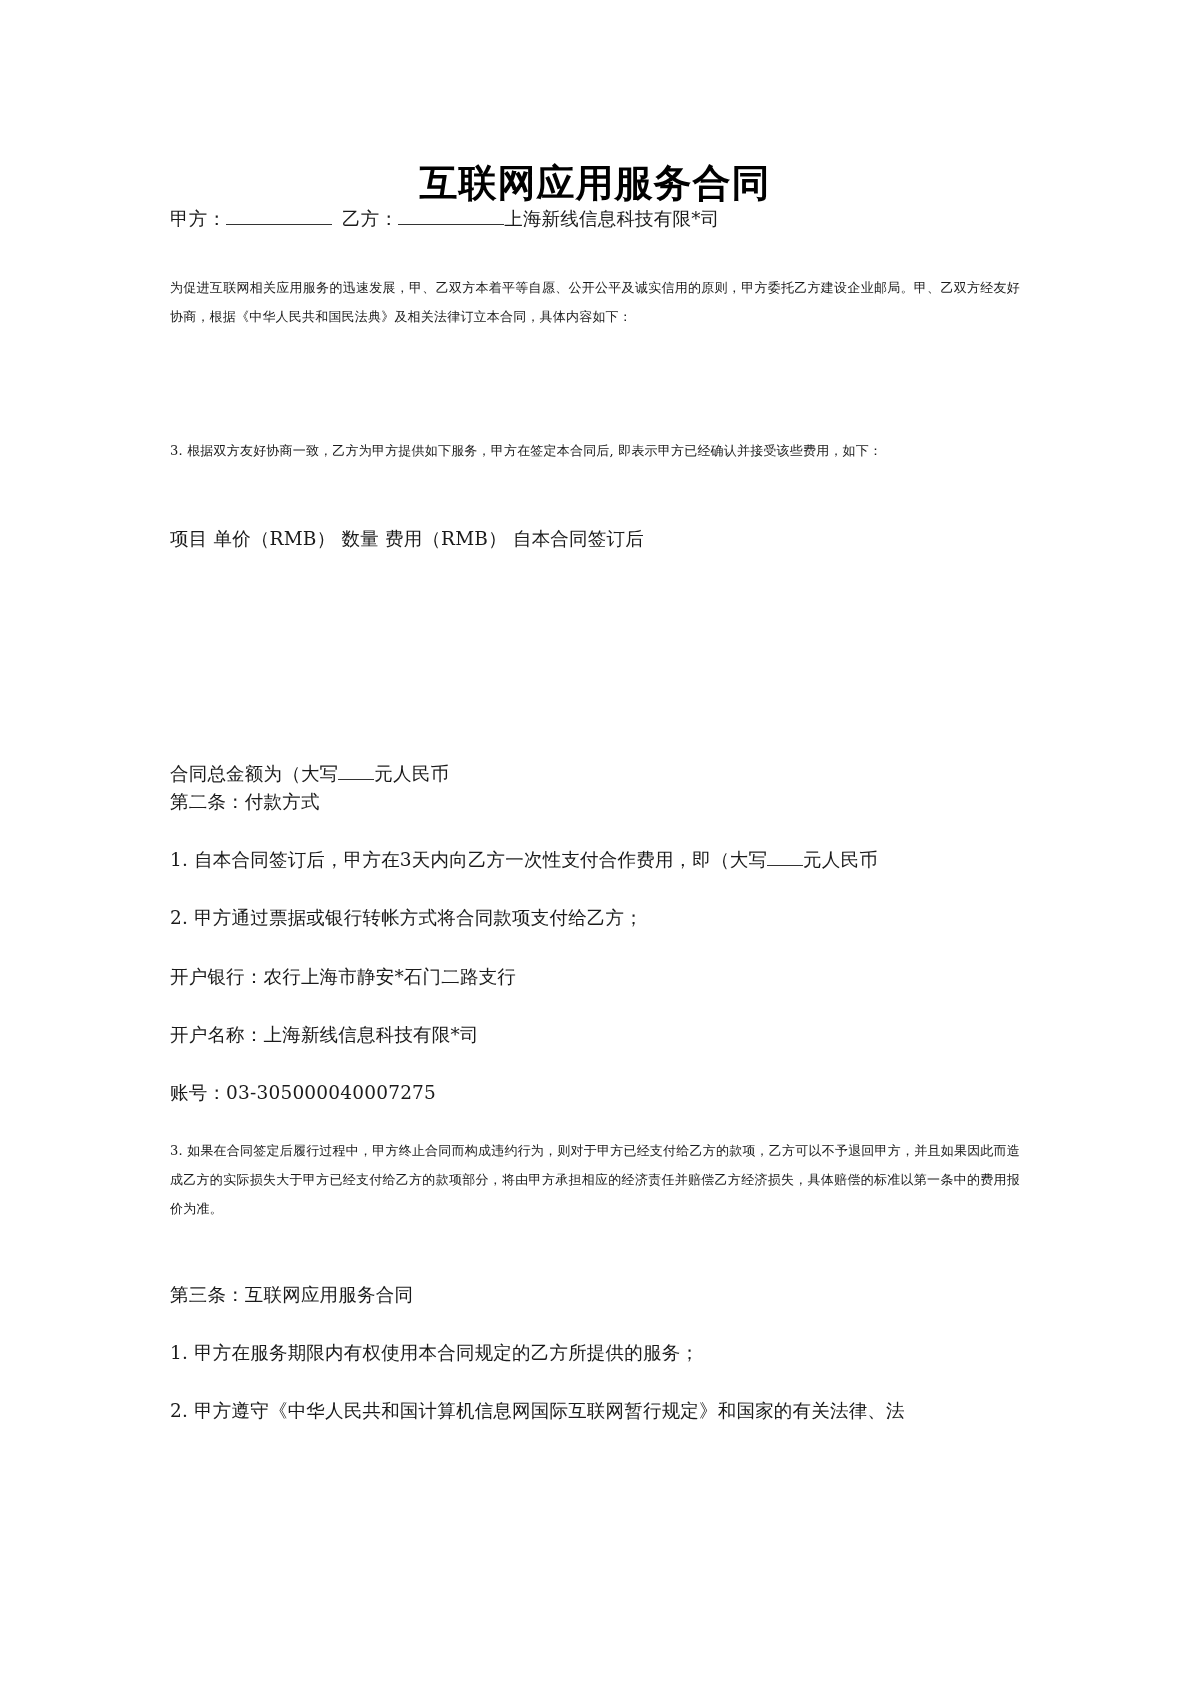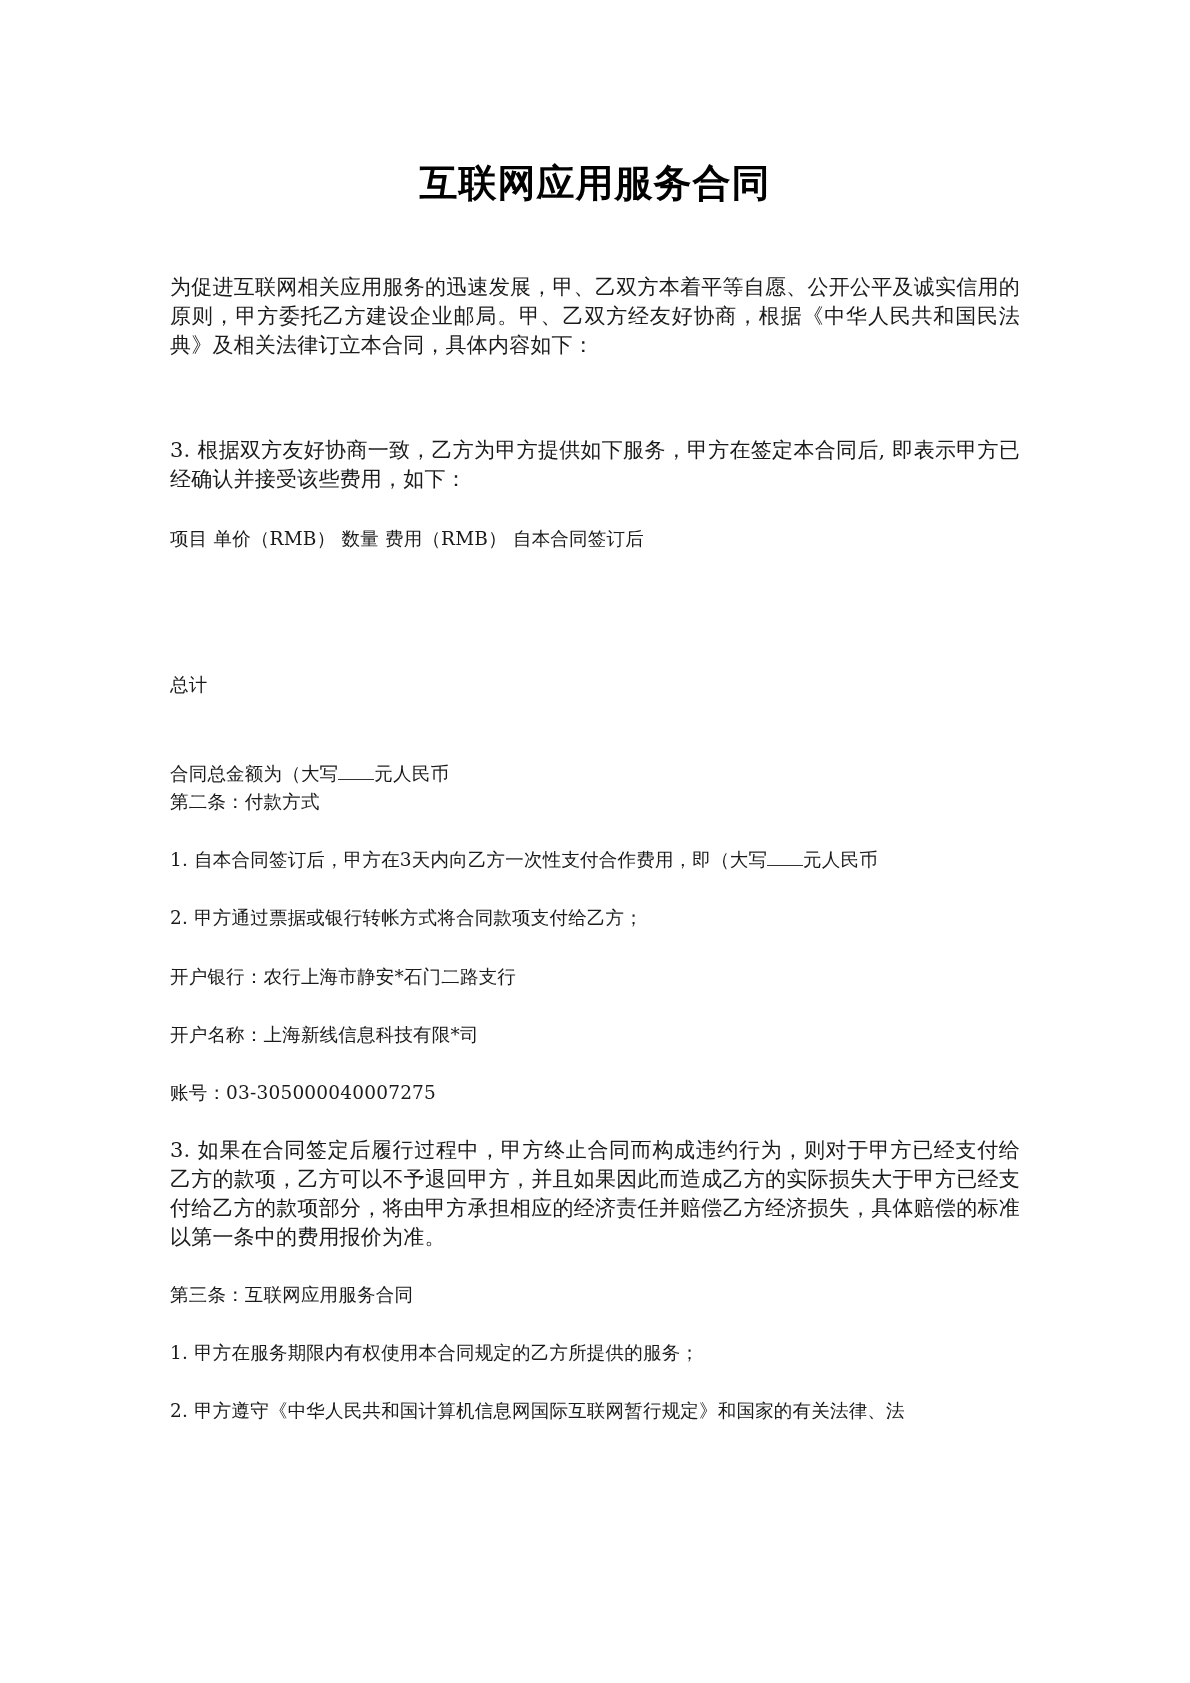--- a/index.html
+++ b/index.html
@@ -40,21 +40,21 @@
       width: 850px;
       font-size: 18.5px;
       line-height: 29px;
       white-space: nowrap;
       letter-spacing: 0.2px;
     }
     .para {
       position: absolute;
       left: 170px;
       width: 850px;
-      font-size: 21px;
+      font-size: 13px;
       line-height: 29px;
       text-align: justify;
       text-align-last: left;
       letter-spacing: 0.2px;
     }
     .blank {
       display: inline-block;
       border-bottom: 1px solid #333;
       height: 18px;
       vertical-align: baseline;
@@ -63,35 +63,37 @@
     .blank.short { width: 36px; }
     .gap { display: inline-block; width: 10px; }
   </style>
 </head>
 <body>
 
 <div class="page">
 
   <div class="title">互联网应用服务合同</div>
 
+  <div class="line" style="top:204px;">
+    <span>甲方：</span><span class="blank long"></span><span class="gap"></span><span>乙方：</span><span class="blank long"></span><span>上海新线信息科技有限*司</span>
+  </div>
 
   <div class="para" style="top:273px;">为促进互联网相关应用服务的迅速发展，甲、乙双方本着平等自愿、公开公平及诚实信用的原则，甲方委托乙方建设企业邮局。甲、乙双方经友好协商，根据《中华人民共和国民法典》及相关法律订立本合同，具体内容如下：</div>
 
 
   <div class="para" style="top:436px;">3. 根据双方友好协商一致，乙方为甲方提供如下服务，甲方在签定本合同后, 即表示甲方已经确认并接受该些费用，如下：</div>
 
   <div class="line" style="top:524px;">
     <span>项目</span>
     <span>单价（RMB）</span>
     <span>数量</span>
     <span>费用（RMB）</span>
     <span>自本合同签订后</span>
   </div>
 
-  <div class="line" style="top:670px;">总计</div>
 
   <div class="line" style="top:729px;margin-top:30px;">
     <span>合同总金额为（大写</span><span class="blank short"></span><span>元人民币</span>
   </div>
 
   <div class="line" style="top:787px;">第二条：付款方式</div>
 
   <div class="line" style="top:845px;">
     <span>1. 自本合同签订后，甲方在3天内向乙方一次性支付合作费用，即（大写</span><span class="blank short"></span><span>元人民币</span>
   </div>

